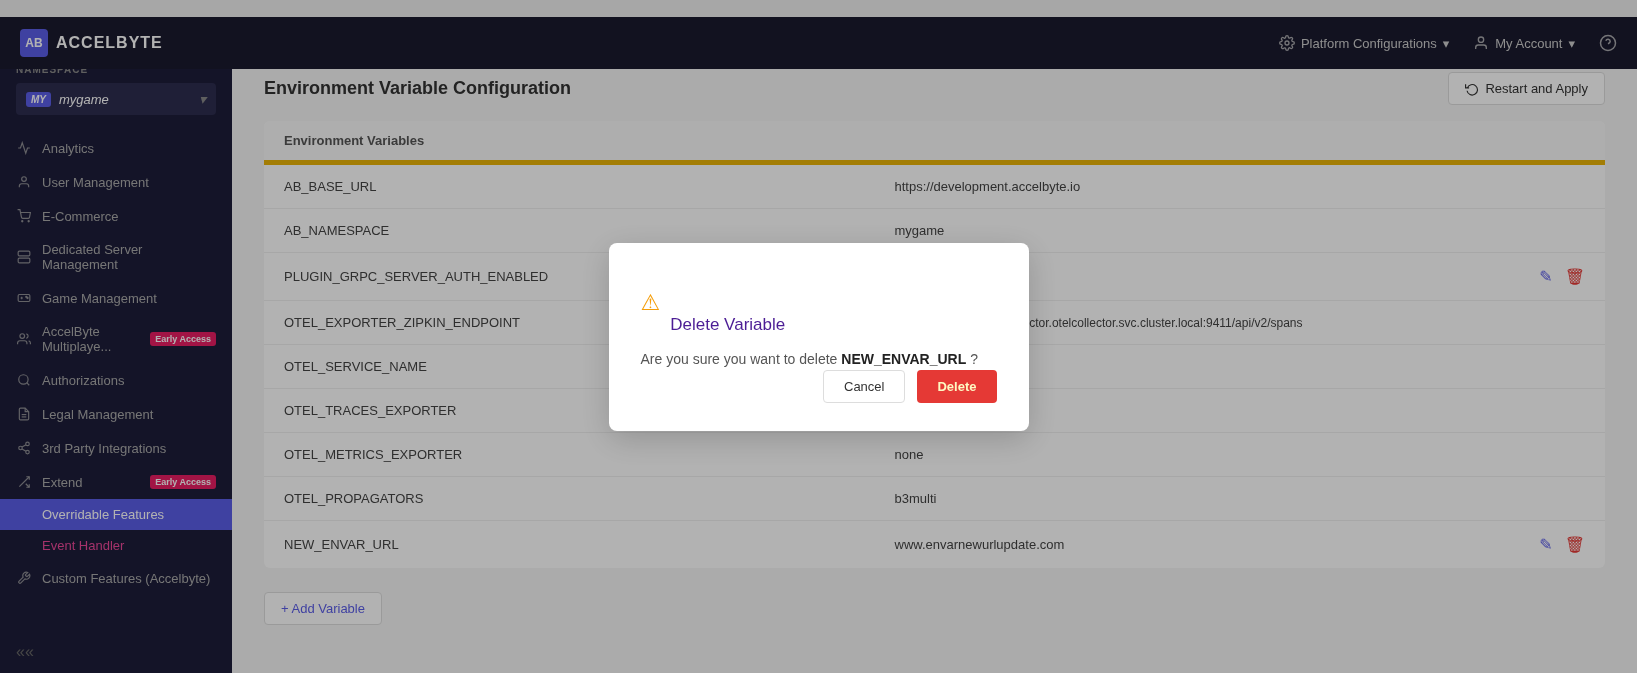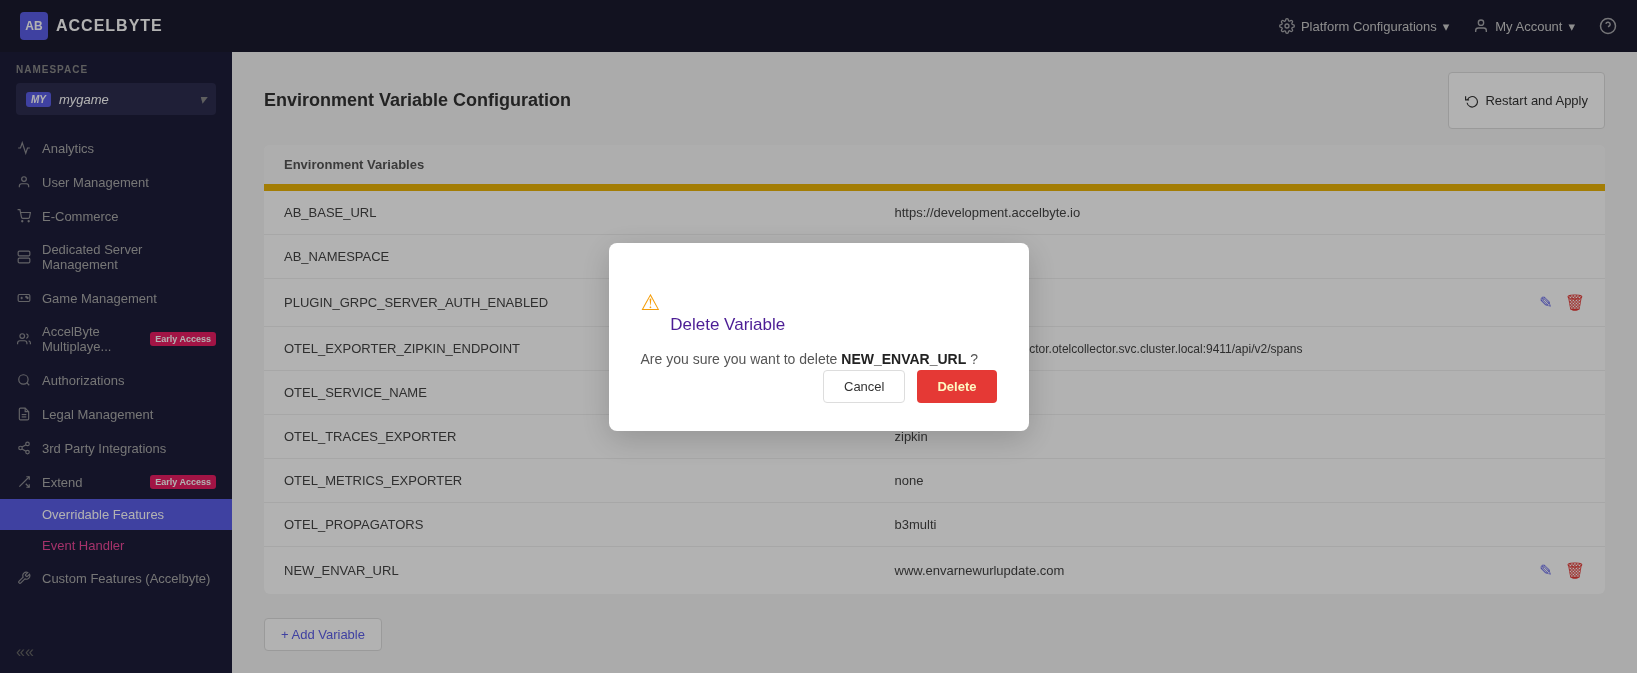--- a/index.html
+++ b/index.html
@@ -7,21 +7,21 @@
 
     
     .topbar {
       height: 52px;
       background: #1a1a2e;
       display: flex;
       align-items: center;
       justify-content: space-between;
       padding: 0 20px;
       position: fixed;
-      top: 0; left: 0; right: 0;
+      top: 17px; left: 0; right: 0;
       z-index: 100;
     }
     .topbar-left { display: flex; align-items: center; gap: 8px; }
     .topbar-logo-icon { width: 28px; height: 28px; background: #5b5de7; border-radius: 4px; display: flex; align-items: center; justify-content: center; color: white; font-weight: bold; font-size: 12px; }
     .topbar-title { color: white; font-weight: 700; font-size: 16px; letter-spacing: 1px; }
     .topbar-right { display: flex; align-items: center; gap: 24px; }
     .topbar-btn { display: flex; align-items: center; gap: 6px; color: #ccc; font-size: 13px; cursor: pointer; background: none; border: none; }
     .topbar-btn svg { opacity: 0.8; }
 
     
@@ -86,30 +86,30 @@
     .main-header {
       display: flex; align-items: center; justify-content: space-between;
       padding: 20px 32px 16px;
       background: #f5f5f5;
     }
     .page-title { font-size: 18px; font-weight: 600; color: #333; }
 
     .restart-btn {
       display: flex; align-items: center; gap: 6px;
       background: white; border: 1px solid #ddd; border-radius: 4px;
-      padding: 20px 16px; font-size: 13px; color: #333; cursor: pointer;
+      padding: 8px 16px; font-size: 13px; color: #333; cursor: pointer;
     }
 
     
     .table-container { margin: 0 32px; background: white; border-radius: 6px; overflow: hidden; }
     .table-header {
       display: grid; grid-template-columns: 1fr 1fr 80px;
       padding: 12px 20px;
       background: #fafafa;
-      border-bottom: 7px solid #eab308;
+      border-bottom: 5px solid #eab308;
       font-weight: 600; font-size: 13px; color: #555;
     }
     .table-row {
       display: grid; grid-template-columns: 1fr 1fr 80px;
       padding: 14px 20px;
       border-bottom: 1px solid #f0f0f0;
       align-items: center;
     }
     .table-row:last-child { border-bottom: none; }
     .table-cell { font-size: 13px; color: #444; }

